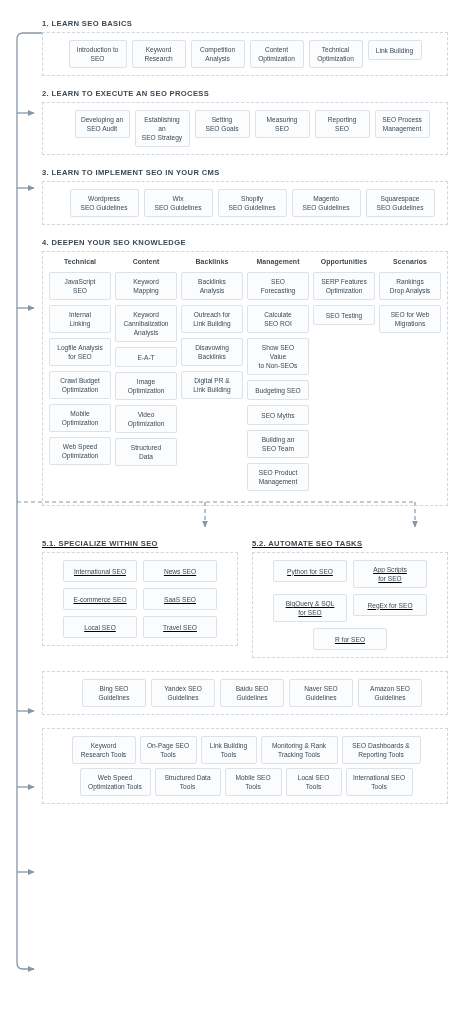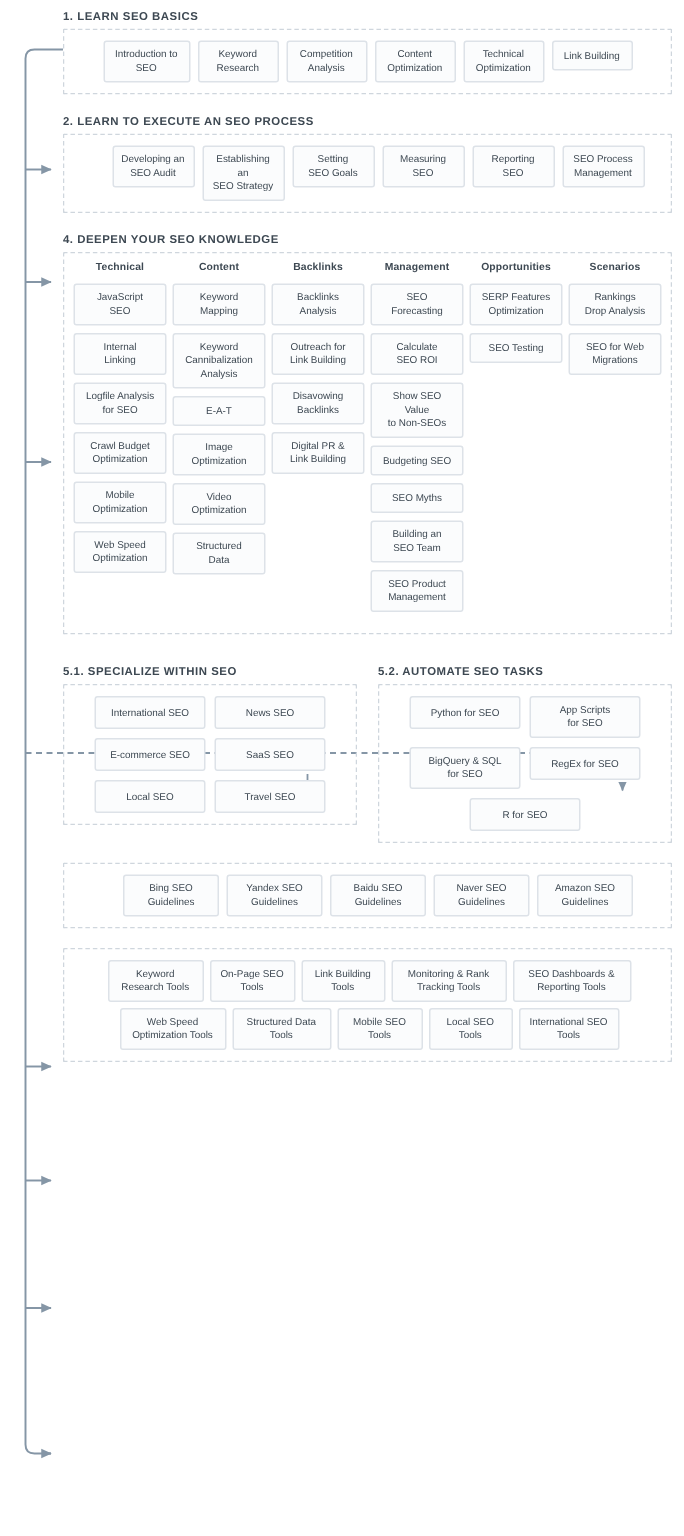--- a/index.html
+++ b/index.html
@@ -35,20 +35,21 @@
   .section:last-child { margin-bottom: 0; }
 
   .sec-title {
     font-size: 7.6px;
     font-weight: bold;
     letter-spacing: 0.35px;
     color: #3d4852;
     margin-bottom: 4px;
     text-transform: uppercase;
     white-space: nowrap;
+    margin-top: 13px;
   }
 
   .sec-body {
     border: 1px dashed #cfd6dd;
     border-radius: 1px;
     padding: 7px 8px;
     display: flex;
     flex-wrap: wrap;
     justify-content: center;
     align-items: flex-start;
@@ -108,20 +109,21 @@
     letter-spacing: 0.1px;
   }
   .col .node { width: auto; }
 
   
   .split {
     display: flex;
     gap: 14px;
     margin-bottom: 13px;
     margin-top: 20px;
+    text-decoration: underline;
   }
   .split .section { flex: 1 1 0; margin-bottom: 0; min-width: 0; }
   .half .sec-body {
     gap: 6px;
     padding: 7px 6px;
     justify-content: center;
   }
   .half .node { width: 74px; min-height: 22px; }
 
   
@@ -219,20 +221,35 @@
 SEO Goals</div>
       <div class="node">Measuring
 SEO</div>
       <div class="node">Reporting
 SEO</div>
       <div class="node">SEO Process
 Management</div>
     </div>
   </div>
 
+  <div class="section s3">
+    <div class="sec-title">3. LEARN TO IMPLEMENT SEO IN YOUR CMS</div>
+    <div class="sec-body">
+      <div class="node">Wordpress
+SEO Guidelines</div>
+      <div class="node">Wix
+SEO Guidelines</div>
+      <div class="node">Shopify
+SEO Guidelines</div>
+      <div class="node">Magento
+SEO Guidelines</div>
+      <div class="node">Squarespace
+SEO Guidelines</div>
+    </div>
+  </div>
 
   <div class="section s4">
     <div class="sec-title">4. DEEPEN YOUR SEO KNOWLEDGE</div>
     <div class="sec-body">
 
       <div class="col">
         <div class="col-head">Technical</div>
         <div class="node">JavaScript
 SEO</div>
         <div class="node">Internal

